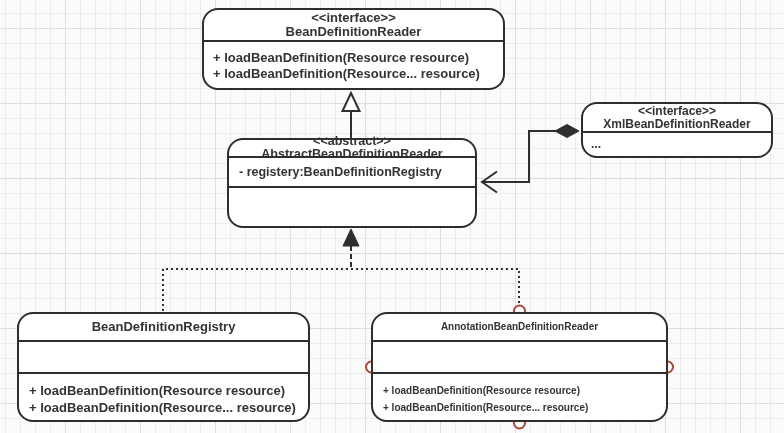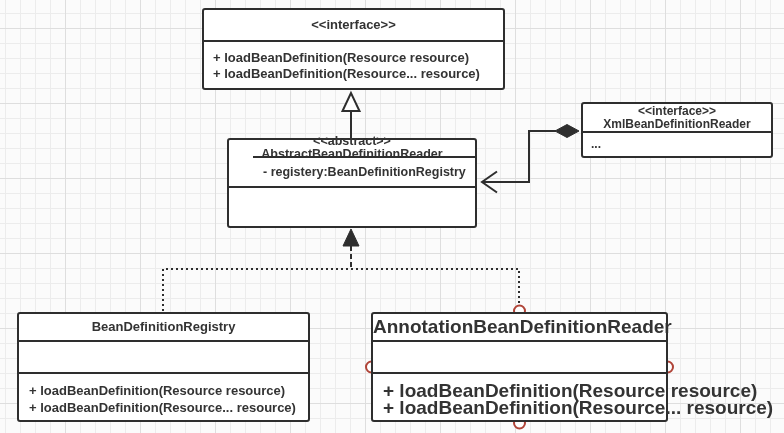--- a/index.html
+++ b/index.html
@@ -33,46 +33,46 @@
   .e-dot{stroke:var(--stroke);stroke-width:2;fill:none;stroke-dasharray:2 3;}
   .e-tri-hollow{stroke:var(--stroke);stroke-width:2;fill:var(--box-fill);}
   .e-tri-fill{fill:var(--stroke);stroke:var(--stroke);stroke-width:1;}
   .e-diamond{fill:var(--stroke);stroke:var(--stroke);}
   .e-handle{fill:#ffffff;stroke:var(--handle);stroke-width:2;}
 
   .uml-box{
     position:absolute;box-sizing:border-box;
     background:var(--box-fill);
     border:2px solid var(--stroke);
-    border-radius:3px;
+    border-radius:16px;
     display:flex;flex-direction:column;
     white-space:nowrap;
   }
   .uml-header{
     font-weight:700;text-align:center;
     display:flex;flex-direction:column;justify-content:center;
   }
   .uml-sec{border-top:2px solid var(--stroke);box-sizing:border-box;}
   .uml-row{white-space:nowrap;font-weight:bold;}
 
   #box-reader{left:202px;top:8px;width:303px;height:82px;font-size:13px;}
   #box-reader .uml-header{height:30px;line-height:14px;}
   #box-reader .sec-methods{flex:1;padding:8px 0 0 9px;line-height:16px;}
 
   #box-abstract{left:227px;top:138px;width:250px;height:90px;font-size:12.5px;}
   #box-abstract .uml-header{height:16px;line-height:13px;text-align:center;}
-  #box-abstract .sec-fields{height:30px;padding:7px 0 0 10px;line-height:15px;margin-left:24px;}
+  #box-abstract .sec-fields{height:30px;padding:7px 0 0 10px;line-height:15px;}
   #box-abstract .sec-empty{flex:1;}
 
   #box-registry{left:581px;top:102px;width:192px;height:56px;font-size:12px;}
   #box-registry .uml-header{height:27px;line-height:12.5px;}
   #box-registry .sec-fields{flex:1;padding:4px 0 0 8px;line-height:14px;}
 
   #box-xml{left:17px;top:312px;width:293px;height:110px;font-size:13px;}
-  #box-annotation{left:371px;top:312px;width:297px;height:110px;font-size:19px;}
+  #box-annotation{left:371px;top:312px;width:297px;height:110px;font-size:10px;}
   .child-box .uml-header{height:26px;line-height:26px;display:block;}
   .child-box .sec-empty{height:32px;}
   .child-box .sec-methods{flex:1;padding:8px 0 0 10px;line-height:17px;}
 </style>
 </head>
 <body>
 
 <div class="canvas">
 
   <svg class="edges" viewBox="0 0 784 433">
@@ -98,20 +98,21 @@
       <circle class="e-handle" cx="519.5" cy="311" r="5.5"></circle>
       <circle class="e-handle" cx="371.5" cy="367" r="5.5"></circle>
       <circle class="e-handle" cx="667.5" cy="367" r="5.5"></circle>
       <circle class="e-handle" cx="519.5" cy="423" r="5.5"></circle>
     </g>
   </svg>
 
   <div class="uml-box" id="box-reader">
     <div class="uml-header">
       <span>&lt;&lt;interface&gt;&gt;</span>
+      <span>BeanDefinitionReader</span>
     </div>
     <div class="uml-sec sec-methods">
       <div class="uml-row">+ loadBeanDefinition(Resource resource)</div>
       <div class="uml-row">+ loadBeanDefinition(Resource... resource)</div>
     </div>
   </div>
 
   <div class="uml-box" id="box-abstract">
     <div class="uml-header">
       <span>&lt;&lt;abstract&gt;&gt;</span>

